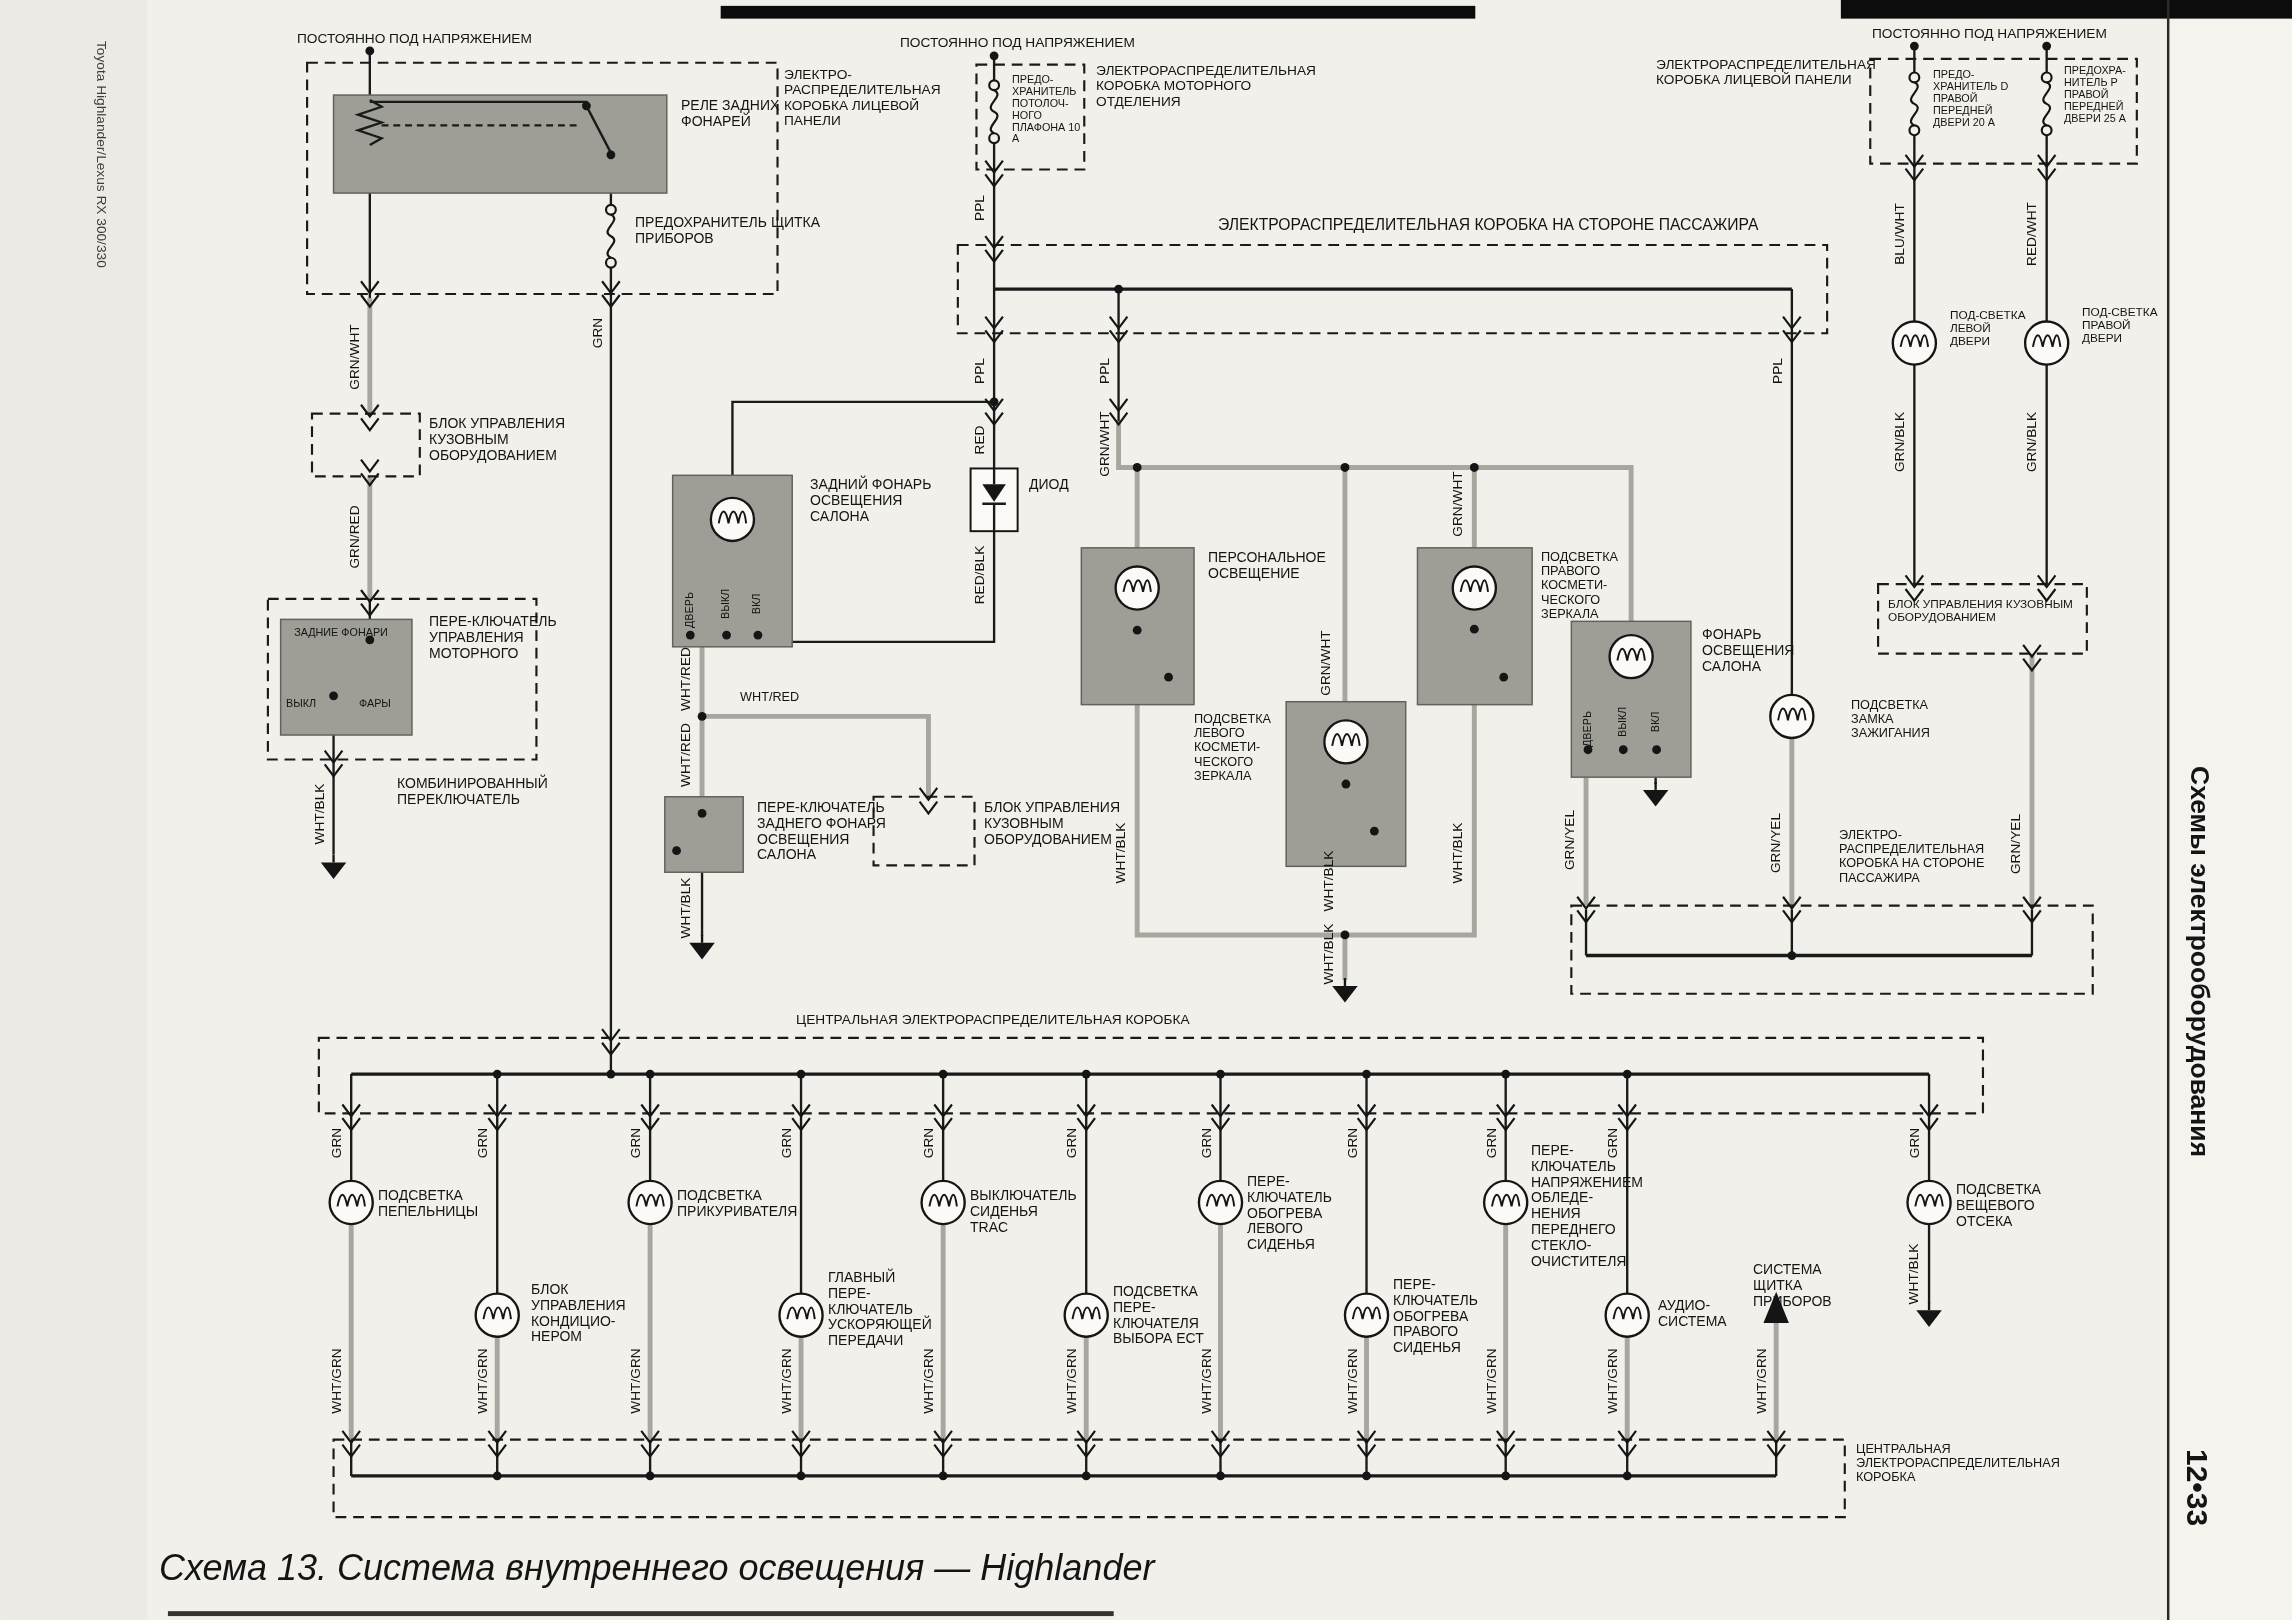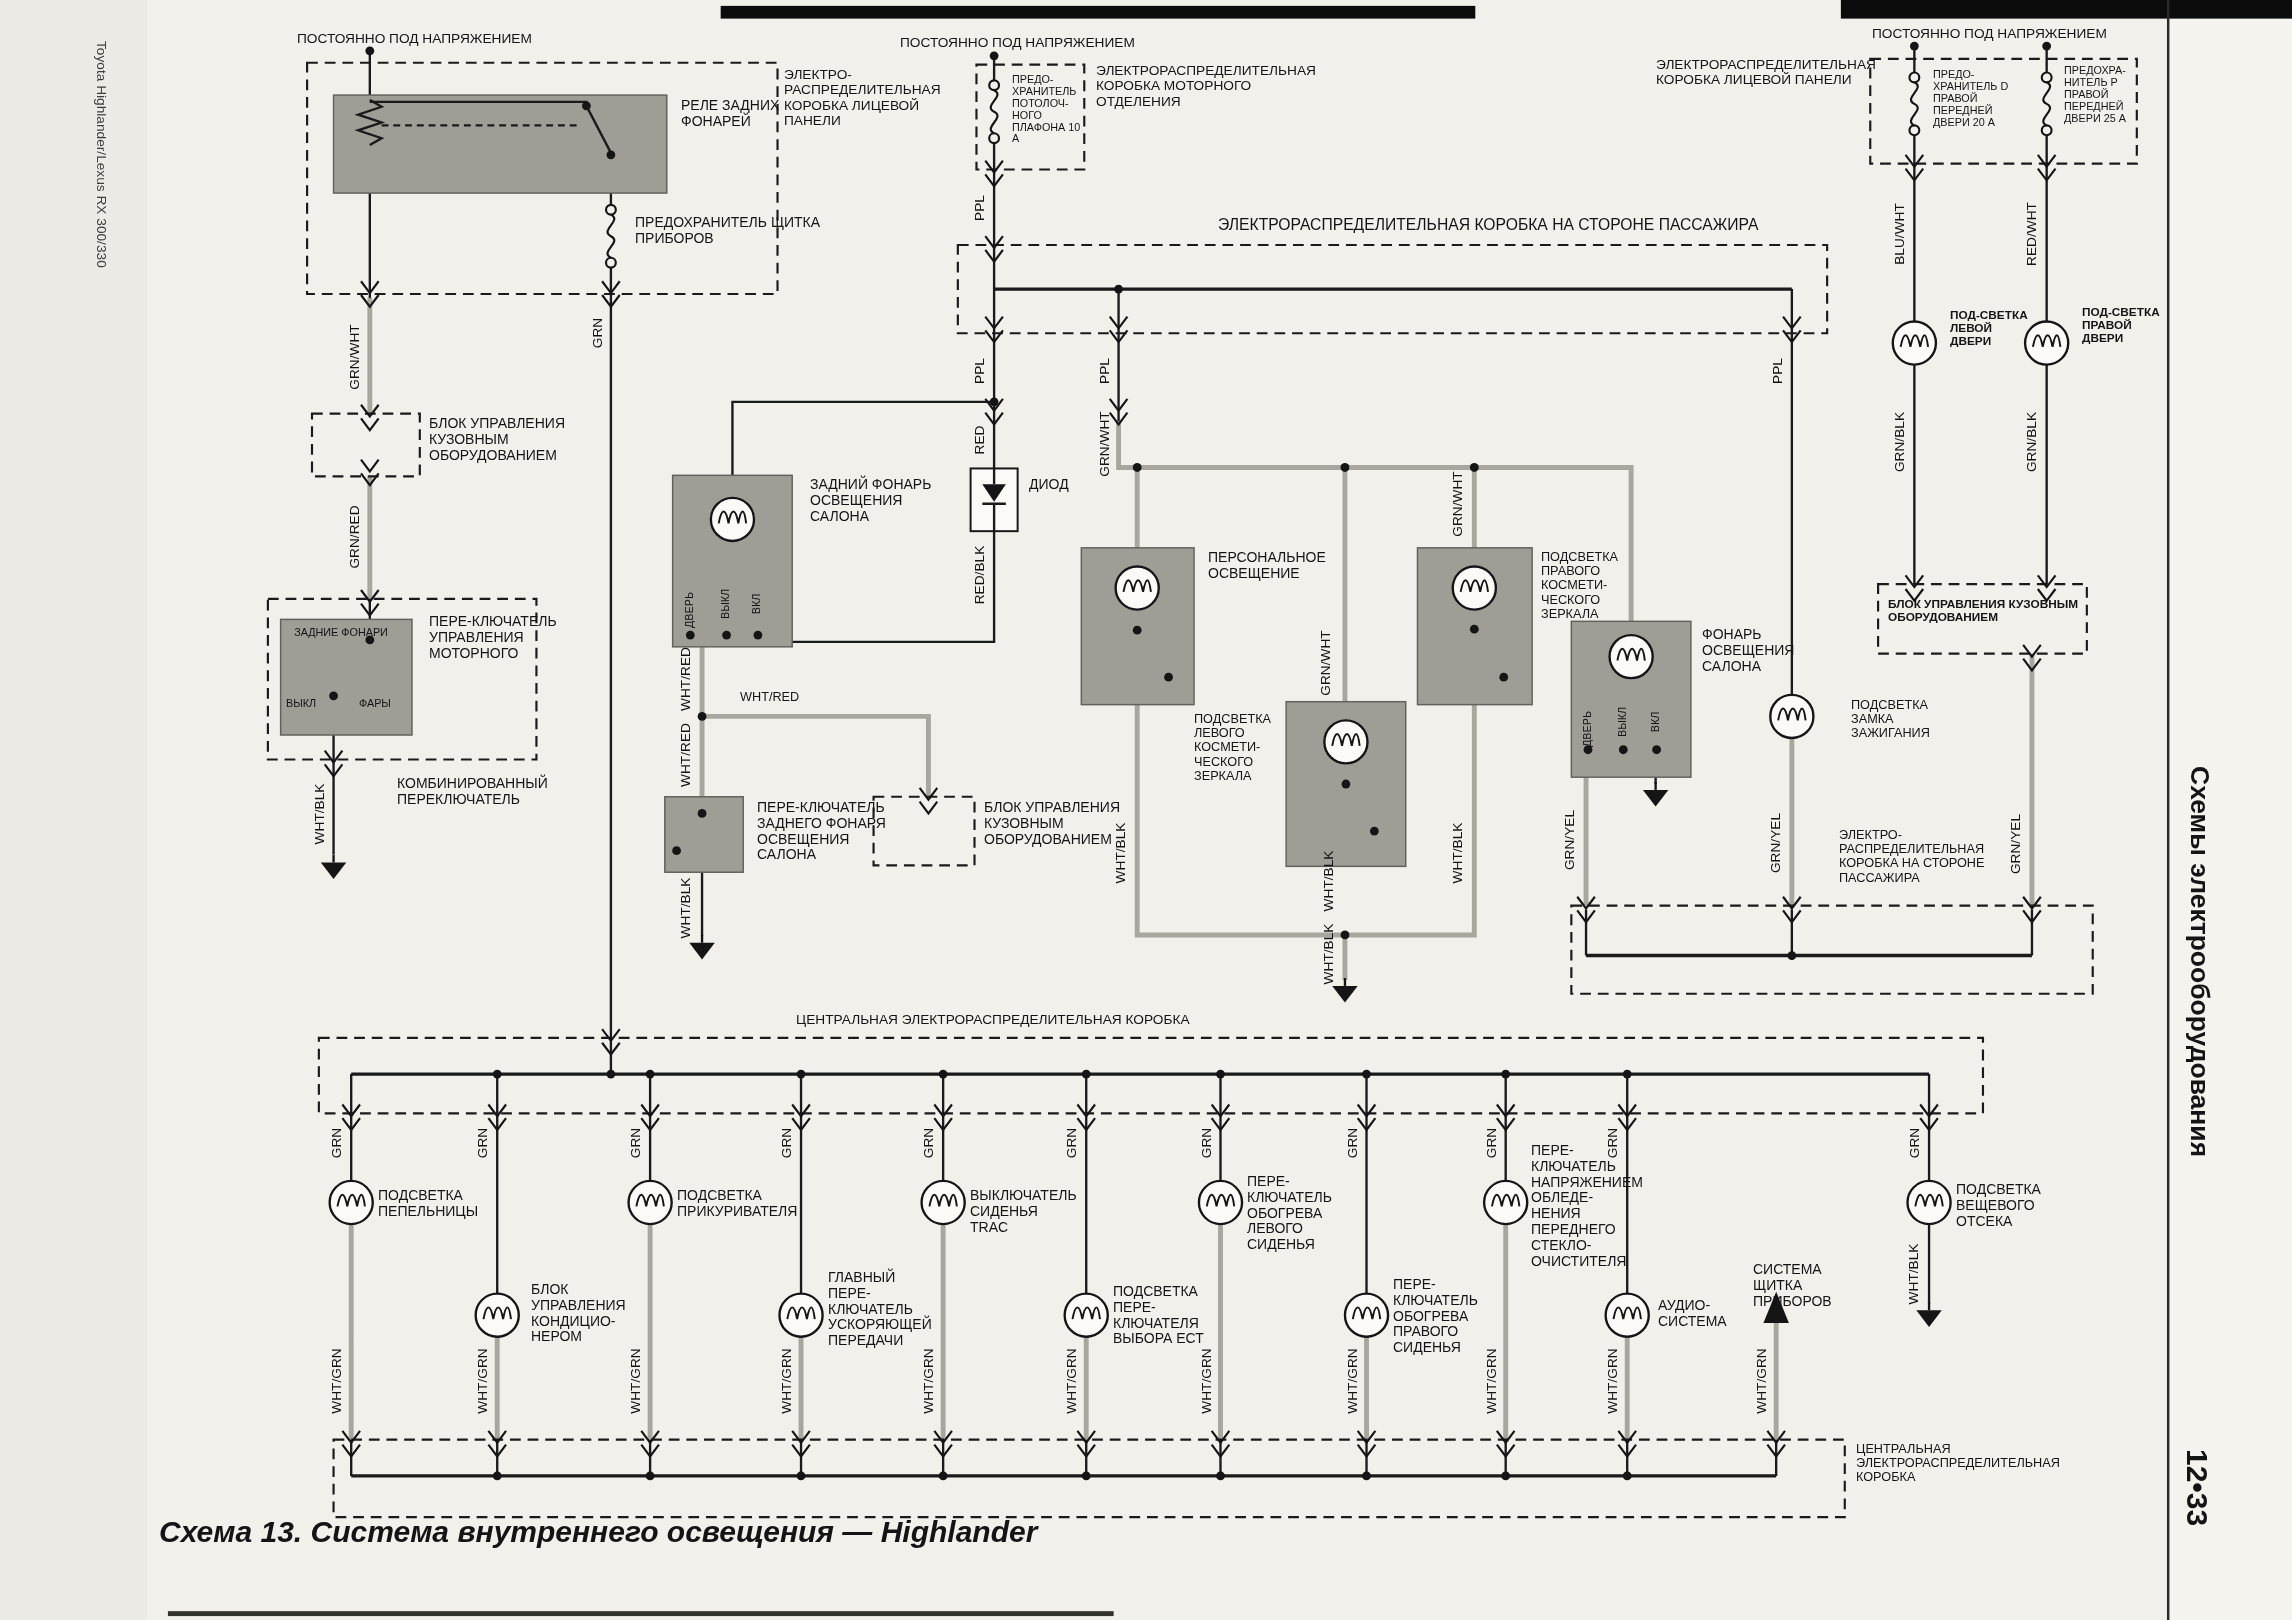--- a/index.html
+++ b/index.html
@@ -10,25 +10,25 @@
   .bus{fill:none;stroke:#1a1a1a;stroke-width:3.4;}
   .wg{fill:none;stroke:#a7a79f;stroke-width:5;}
   .dash{fill:none;stroke:#1a1a1a;stroke-width:2.2;stroke-dasharray:11 7;}
   .grey{fill:#9e9e97;stroke:#62625c;stroke-width:1.5;}
   .sym{fill:none;stroke:#151515;stroke-width:2.2;}
   .lbl{position:absolute;font-size:14px;line-height:1.13;}
   .vlbl{position:absolute;font-size:13.7px;white-space:nowrap;transform:translate(-50%,-50%) rotate(-90deg);}
   .nw{white-space:nowrap;}
   .c{text-align:center;}
   .s11{font-size:10.8px;line-height:1.1;}
-  .s12{font-size:11.8px;line-height:1.1;font-weight:bold;}
+  .s12{font-size:11.8px;line-height:1.1;}
   .s13{font-size:12.7px;line-height:1.12;}
   .s14{font-size:13.7px;}
   .s16{font-size:15.7px;}
-  .caption{position:absolute;font-size:30px;font-weight:bold;font-style:italic;white-space:nowrap;}
+  .caption{position:absolute;font-size:36px;font-weight:normal;font-style:italic;white-space:nowrap;margin-top:32px;}
   .spine{position:absolute;writing-mode:vertical-rl;white-space:nowrap;}
   .spine-left{left:94px;top:41px;font-size:13.7px;color:#3c3c3a;}
   .spine-right-title{left:2184px;top:766px;font-size:26.5px;font-weight:bold;}
   .spine-right-page{left:2180px;top:1449px;font-size:30px;font-weight:bold;}
 </style>
 </head>
 <body>
 
 <div class="page">
 

